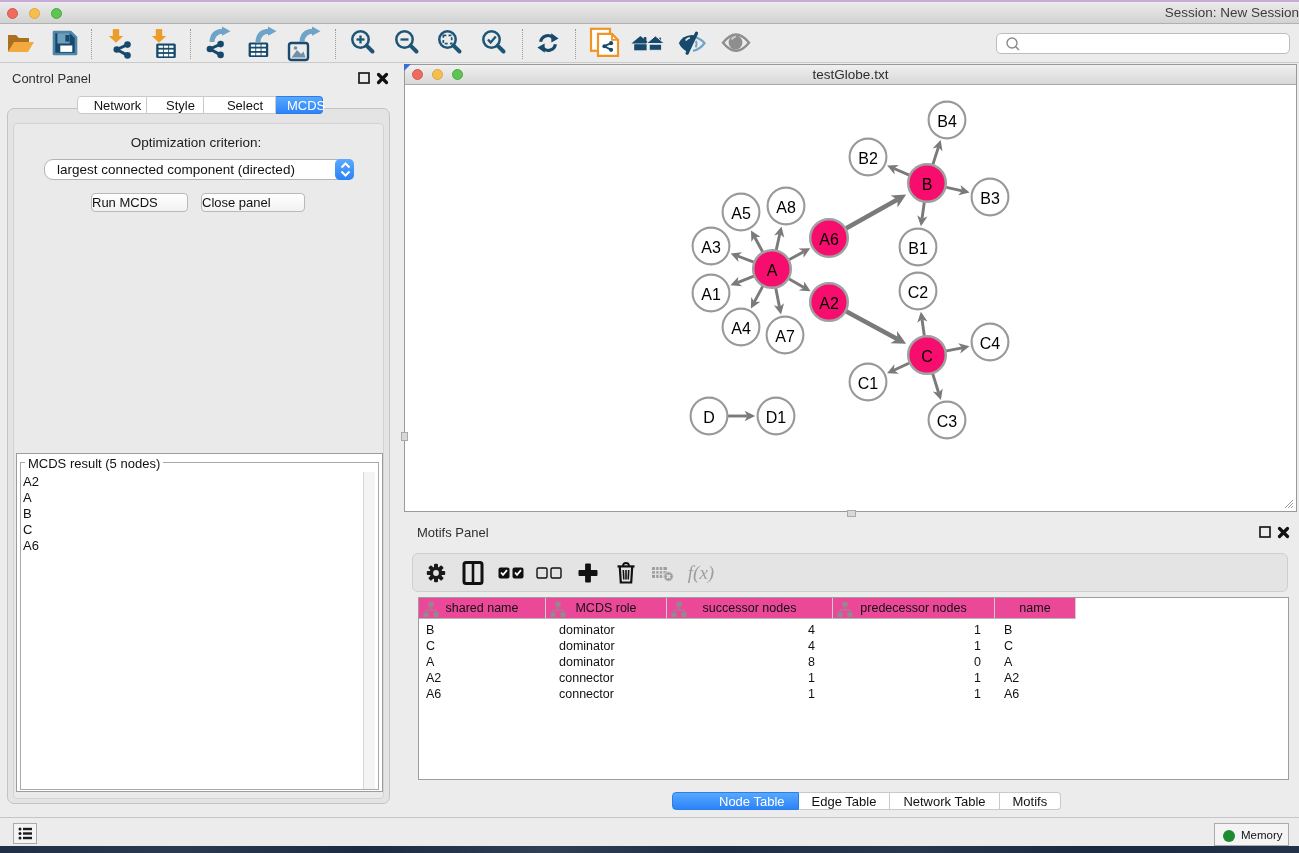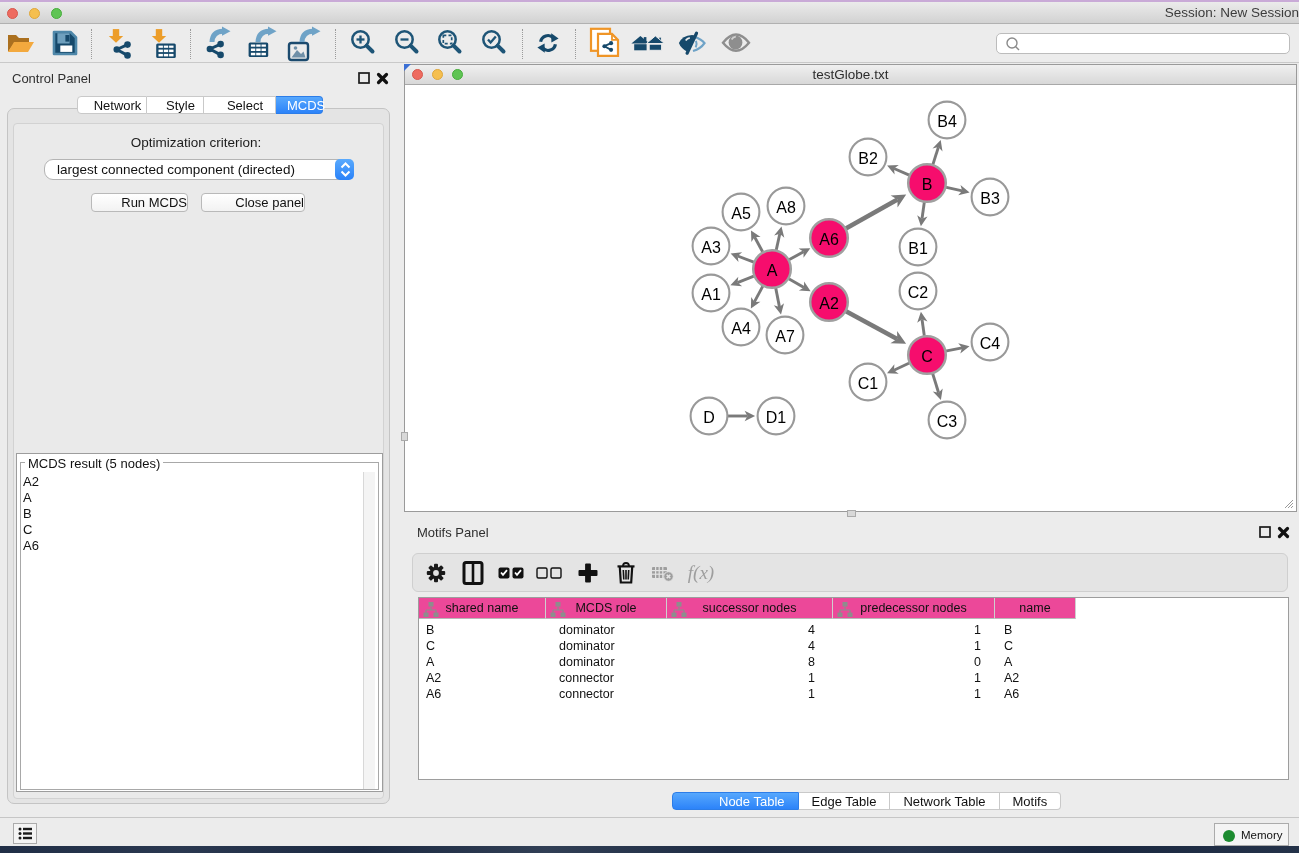--- a/index.html
+++ b/index.html
@@ -25,21 +25,21 @@
 #cp-outer { position:absolute; left:7px; top:45px; width:383px; height:696px; background:#e4e4e4; border:1px solid #c4c4c4; border-radius:7px; }
 #cp-inner { position:absolute; left:5px; top:14px; width:371px; height:676px; background:#eaeaea; border:1px solid #d2d2d2; border-radius:4px; }
 #cp-tabs { position:absolute; left:77px; top:33px; height:18px; display:flex; }
 .cptab { height:18px; line-height:17px; font-size:13px; color:#111; background:#fff; border:1px solid #c9c9c9; border-left:none; text-align:center;padding-left:11px; }
 .cptab.first { border-left:1px solid #c9c9c9; border-radius:4px 0 0 4px; }
 .cptab.sel { background:linear-gradient(#57a8fd,#2c83f9); color:#fff; border-color:#2c7de8; border-radius:0 4px 4px 0; }
 #optlabel { position:absolute; left:0; top:72px; width:392px; text-align:center; font-size:13.5px; color:#1c1c1c; }
 #combo { position:absolute; left:44px; top:96px; width:310px; height:21px; background:#fff; border:1px solid #b4b4b4; border-radius:9px; }
 #combo .ctext { position:absolute; left:12px; top:0; line-height:20px; font-size:13.5px; color:#111; }
 #combo .stepper { position:absolute; right:-1px; top:-1px; width:19px; height:21px; background:linear-gradient(#5aaafd,#2a82f9); border-radius:5px; }
-.btn { position:absolute; height:19px; background:linear-gradient(#ffffff,#f2f2f2); border:1px solid #b9b9b9; border-radius:4px; font-size:13.5px; color:#111; text-align:right; line-height:17px; }
+.btn { position:absolute; height:19px; background:linear-gradient(#ffffff,#f2f2f2); border:1px solid #b9b9b9; border-radius:4px; font-size:13.5px; color:#111; text-align:left; line-height:17px; }
 #btn-run { left:91px; top:130px; width:97px; white-space:nowrap; font-size:13px; }
 #btn-close { left:201px; top:130px; width:104px; white-space:nowrap; font-size:13px; }
 #mcds-box { position:absolute; left:16px; top:390px; width:367px; height:339px; background:#fff; border:1px solid #9d9d9d; }
 #mcds-fs { position:absolute; left:3px; top:8px; width:359px; height:328px; border:1px solid #a8a8a8; }
 #mcds-legend { position:absolute; left:4px; top:-7px; background:#fff; padding:0 3px; font-size:13px; color:#111; white-space:nowrap; }
 #mcds-list { position:absolute; left:6px; top:20px; font-size:13px; color:#111; line-height:16px; }
 #mcds-sb { position:absolute; right:7px; top:18px; width:12px; height:317px; background:#f4f4f4; border-left:1px solid #d8d8d8; }
 
 #netwin { left:404px; top:64px; width:893px; height:448px; background:#fff; border:1px solid #9a9a9a; }
 #netwin-title { position:absolute; left:0; top:0; width:100%; height:20px; background:linear-gradient(#f0f0f0,#d8d8d8); border-bottom:1px solid #a8a8a8; }

